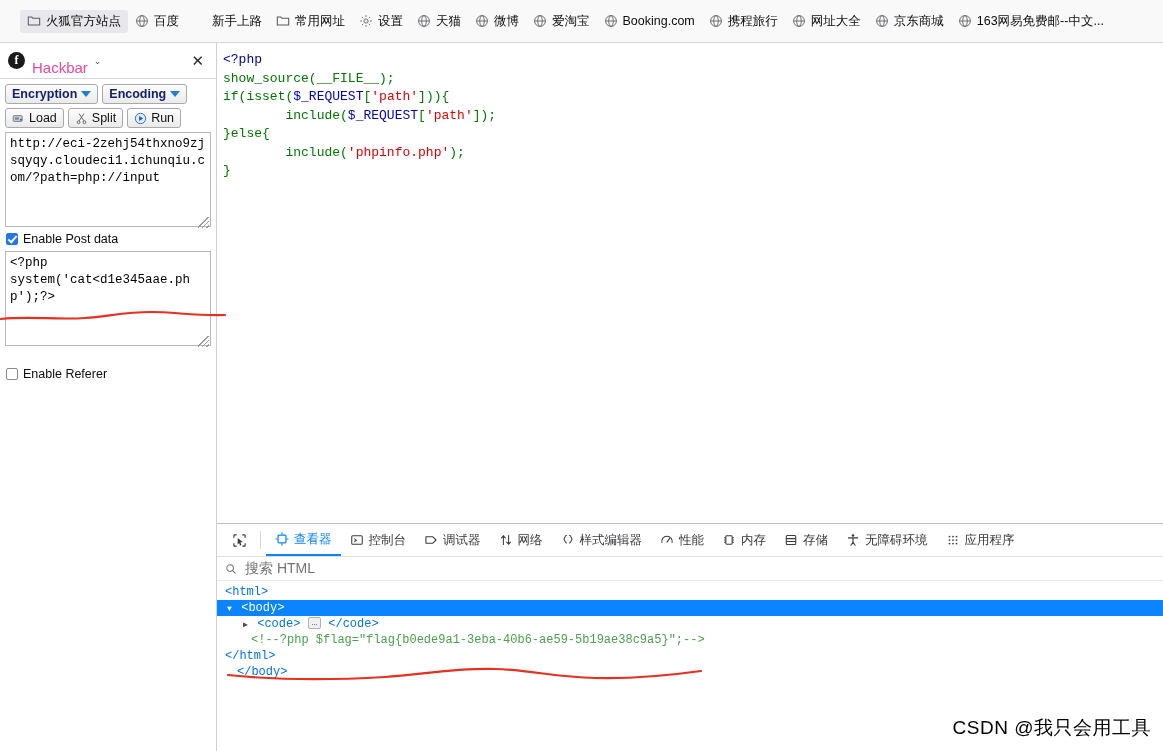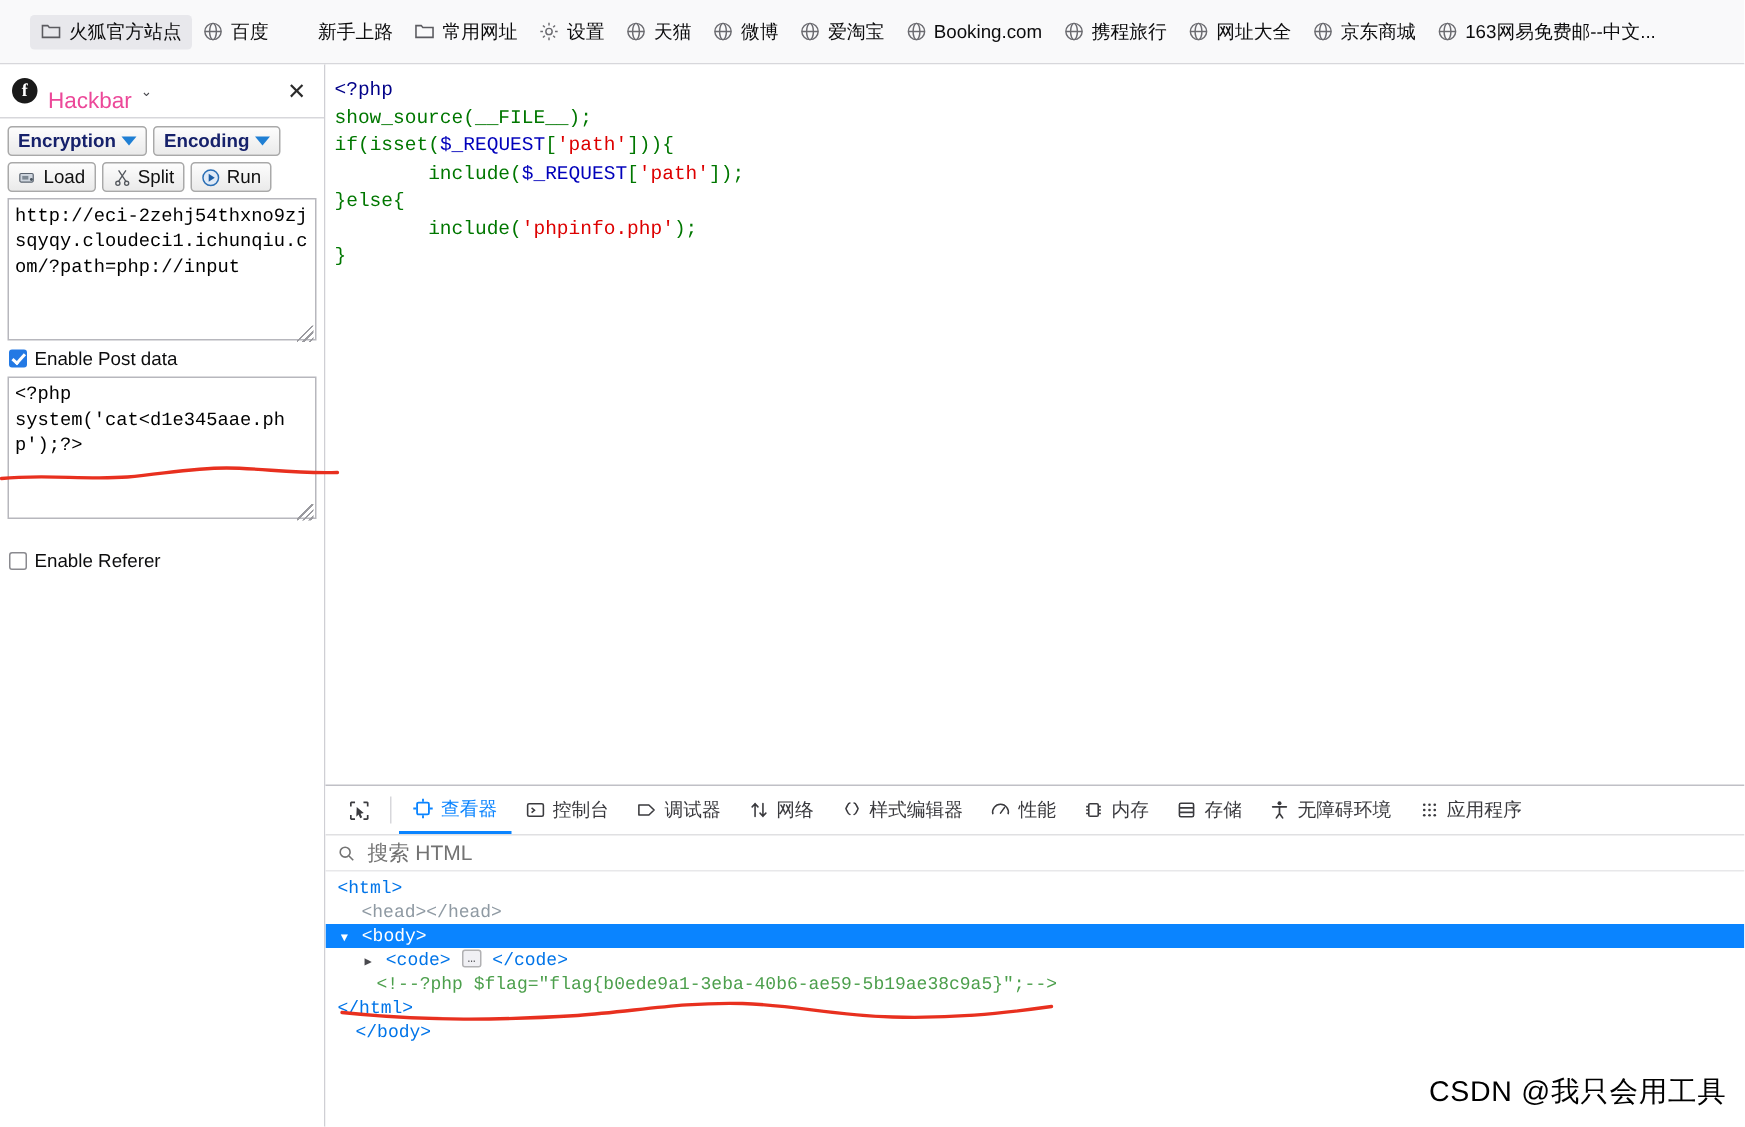--- a/index.html
+++ b/index.html
@@ -515,23 +515,20 @@
         </span>
         <span>搜索 HTML</span>
       </div>
 
       <div id="dom-tree">
 
         <div class="dom-row indent1">
           <span class="tg">&lt;html&gt;</span>
         </div>
 
-        <div class="dom-row indent2">
-          <span class="tg-dim">&lt;head&gt;&lt;/head&gt;</span>
-        </div>
 
         <div class="dom-row sel indent1">
           <span class="twisty">▼</span>
           <span class="tg">&lt;body&gt;</span>
         </div>
 
         <div class="dom-row indent3" style="padding-left:24px;font-family:Liberation Mono, monospace;">
           <span class="twisty">▶</span>
           <span class="tg">&lt;code&gt;</span>
           <span class="ellipsis-badge">…</span>

